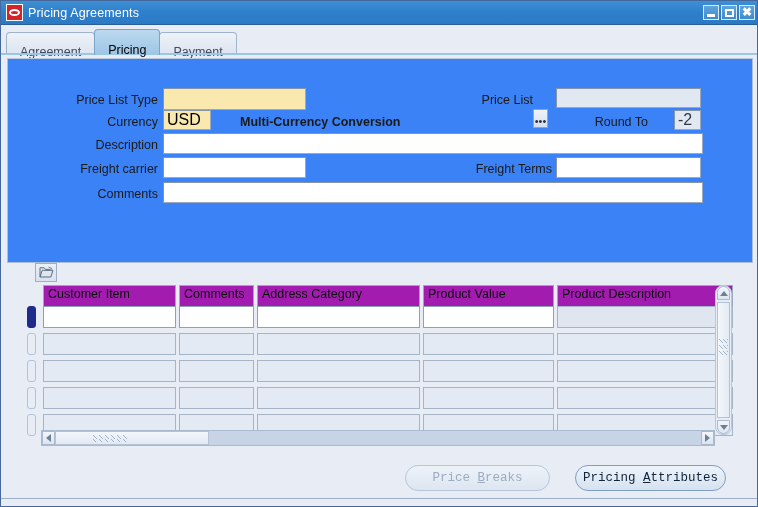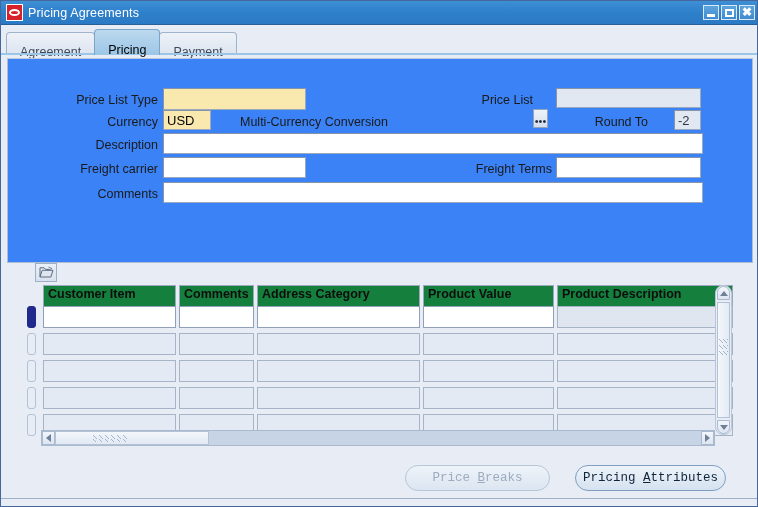--- a/index.html
+++ b/index.html
@@ -160,21 +160,21 @@
 
   
   .f {
     position: absolute;
     box-sizing: border-box;
     border: 1px solid #9aa9bd;
     border-top-color: #8694aa;
     border-left-color: #8694aa;
     background: #ffffff;
     font-family: "Liberation Sans", sans-serif;
-    font-size: 13px;
+    font-size: 16px;
     color: #000000;
     padding: 0 3px;
     line-height: 17px;
     outline: none;
   }
   .f.required { background: #fae9ae; }
   .f.readonly { background: #e2e8f1; color: #2f3845; }
 
   .lov-btn {
     position: absolute;
@@ -205,29 +205,28 @@
     position: absolute;
     left: 26px; top: 284px;
     width: 706px; height: 164px;
   }
 
   .col-head {
     position: absolute;
     top: 0;
     height: 31px;
     box-sizing: border-box;
-    background: #15803d;
+    background: #a21caf;
     border: 1px solid #9aa9bd;
     font-size: 12.5px;
     color: #0d0d0d;
     line-height: 17px;
     padding-left: 4px;
     white-space: nowrap;
     overflow: hidden;
-    font-weight: bold;
   }
 
   .rec-ind {
     position: absolute;
     left: 0;
     width: 9px; height: 22px;
     box-sizing: border-box;
     border: 1px solid #b3c2d6;
     border-radius: 3px;
     background: #e8edf5;
@@ -379,21 +378,21 @@
 
     <div class="fld-label" style="left:10px; top:33px; width:140px;">Price List Type</div>
     <input class="f required" style="left: 155px; top: 29px; width: 143px; height: 22px;" value="">
 
     <div class="fld-label" style="left:380px; top:33px; width:145px;">Price List</div>
     <input class="f readonly" style="left: 548px; top: 29px; width: 145px; height: 20px;" readonly="" value="">
 
     <div class="fld-label" style="left:10px; top:55px; width:140px;">Currency</div>
     <input class="f required" style="left: 155px; top: 51px; width: 48px; height: 20px;" value="USD">
 
-    <div class="fld-text" style="left:232px; top:55px;">Multi-Currency Conversion</div>
+    <div class="fld-text" style="left:232px; top:55px;font-weight:bold;">Multi-Currency Conversion</div>
     <div class="lov-btn" style="left:525px; top:50px;">
       <span>•••</span>
     </div>
 
     <div class="fld-label" style="left:540px; top:55px; width:100px;">Round To</div>
     <input class="f readonly" style="left: 666px; top: 51px; width: 27px; height: 20px;" readonly="" value="-2">
 
     <div class="fld-label" style="left:10px; top:78px; width:140px;">Description</div>
     <input class="f" style="left: 155px; top: 74px; width: 540px; height: 21px;" value="">
 

